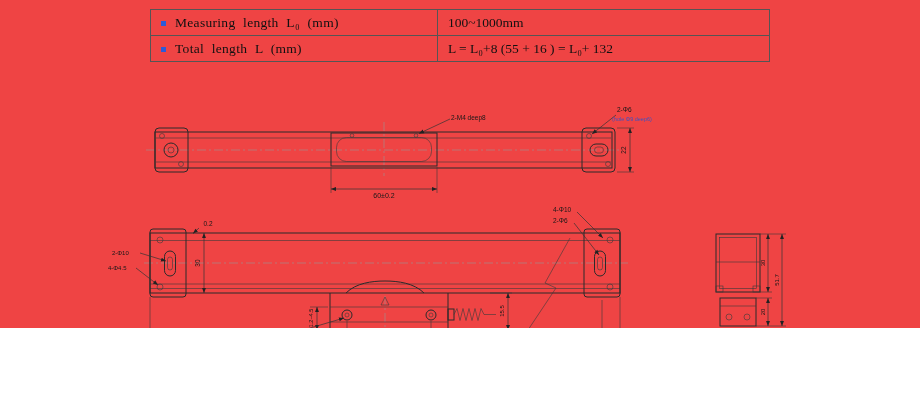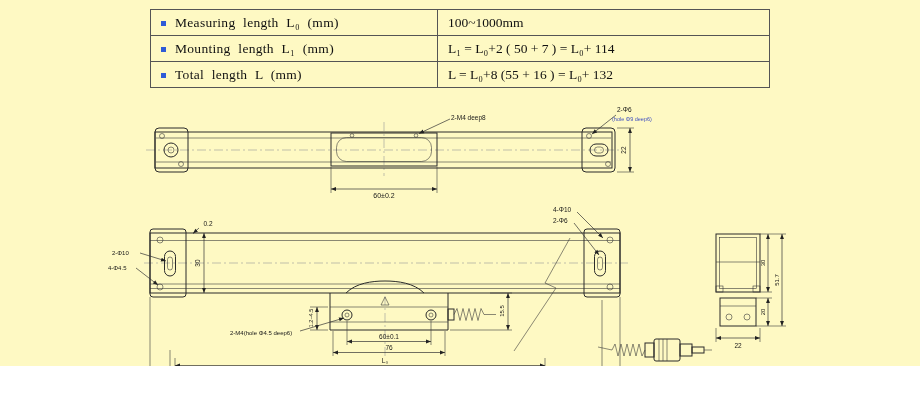--- a/index.html
+++ b/index.html
@@ -1,16 +1,16 @@
 <!DOCTYPE html>
 <html><head>
 <meta charset="utf-8">
 <style>
   html,body{margin:0;padding:0;background:#fff;}
-  .page{position:relative;width:920px;height:366px;background:#fef9c3;overflow:hidden;
+  .page{position:relative;width:920px;height:328px;background:#ef4444;overflow:hidden;
         font-family:"Liberation Sans","DejaVu Sans",sans-serif;}
   
   .spec-table{position:absolute;left:150px;top:9px;width:620px;border-collapse:collapse;
               font-family:"Liberation Serif","DejaVu Serif",serif;font-size:13.5px;color:#111;
               border:1.5px solid #444;}
   .spec-table td{border:1px solid #555;height:25px;padding:0 10px;vertical-align:middle;}
   .spec-table td.c1{width:266px;word-spacing:4px;letter-spacing:.3px;}
   .bullet{display:inline-block;width:5px;height:5px;background:#2e5bd7;margin-right:9px;vertical-align:middle;}
   
   svg.drawing{position:absolute;left:0;top:0;}
@@ -31,24 +31,20 @@
 
 <div class="page">
 
   <table class="spec-table">
     <tbody>
         <tr>
       <td class="c1"><span class="bullet"></span><span>Measuring length L₀ (mm)</span></td>
       <td>100~1000mm</td>
     </tr>
     <tr>
-      <td class="c1"><span class="bullet"></span><span>Mounting length L₁ (mm)</span></td>
-      <td>L₁ = L₀+2 ( 50 + 7 ) = L₀+ 114</td>
-    </tr>
-    <tr>
       <td class="c1"><span class="bullet"></span><span>Total length L (mm)</span></td>
       <td>L = L₀+8 (55 + 16 ) = L₀+ 132</td>
     </tr>
   </tbody>
     </table>
 
   <svg class="drawing" width="920" height="408" viewBox="0 0 920 408">
     <defs>
       <marker id="arr" viewBox="0 0 10 10" refX="9.5" refY="5" markerWidth="8" markerHeight="8" orient="auto-start-reverse">
         <path d="M0.5,1.5 L9.5,5 L0.5,8.5 z" fill="#222"></path>

